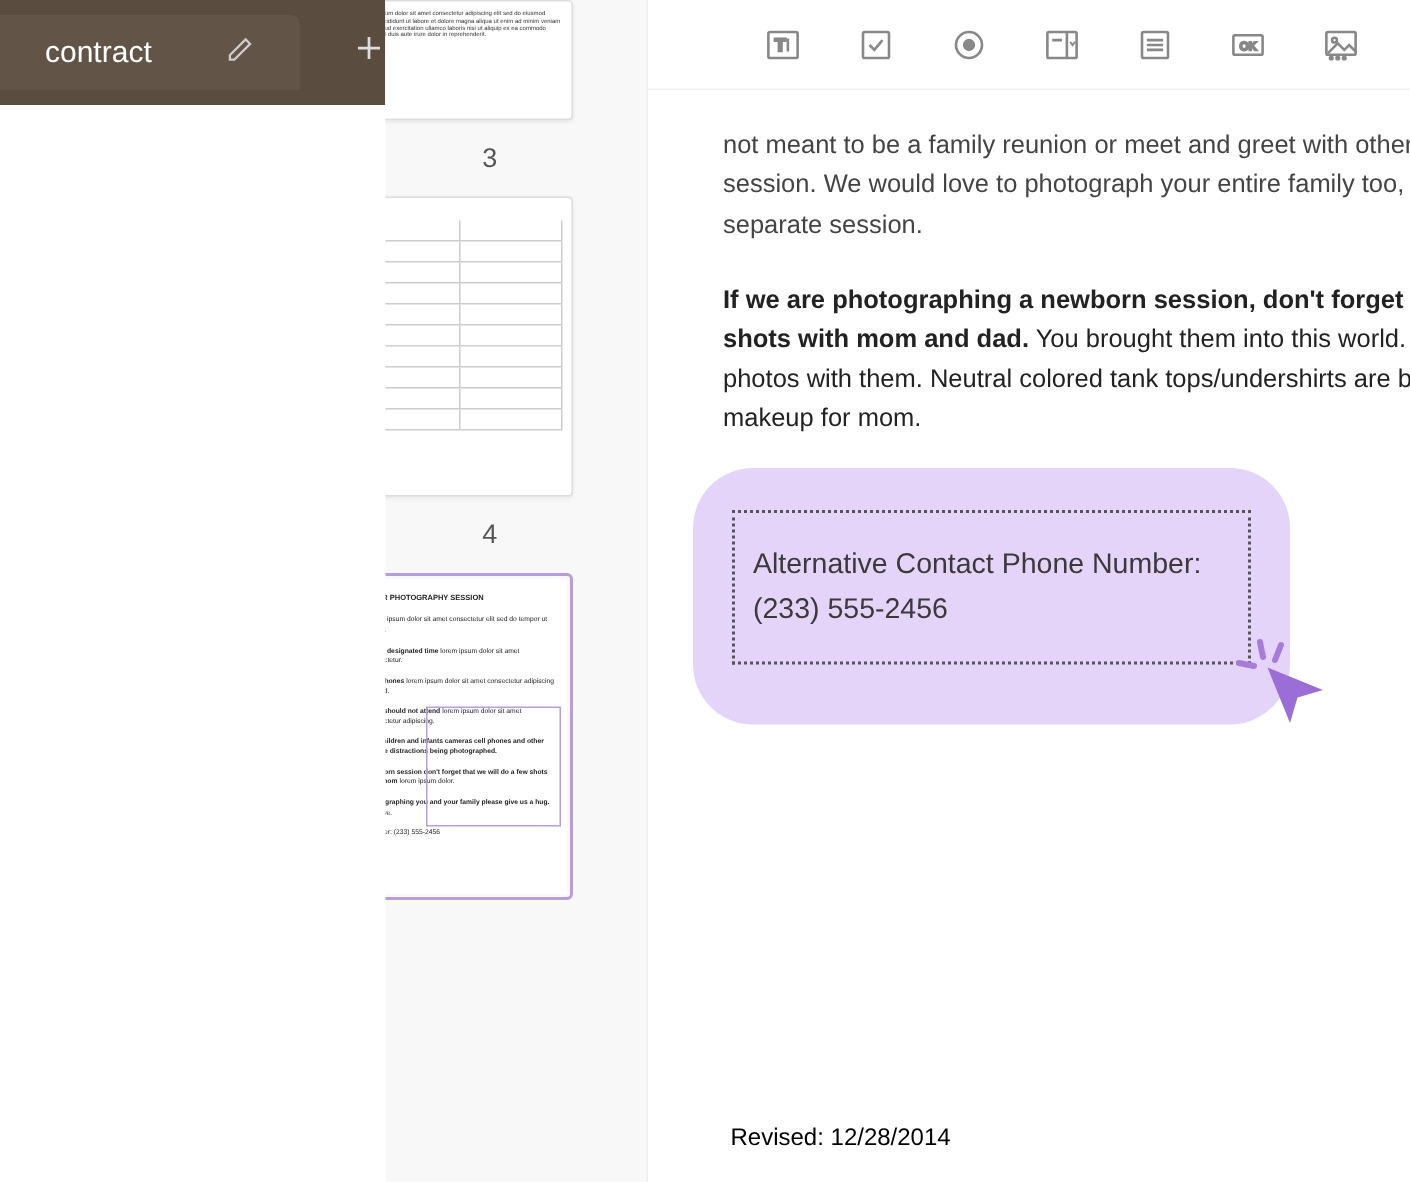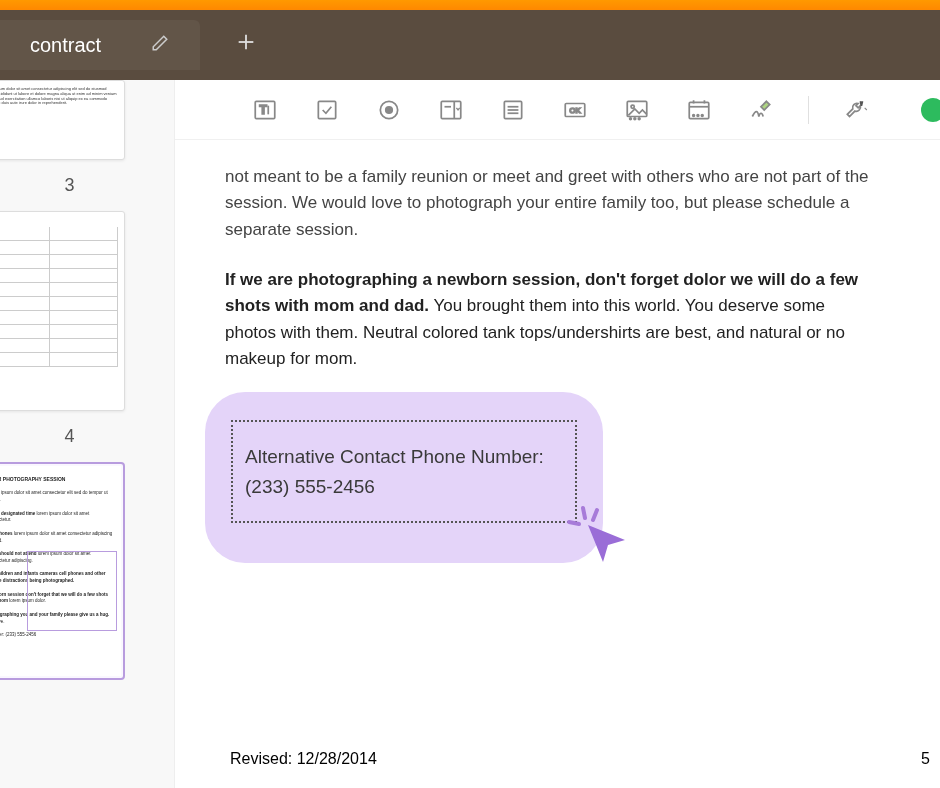--- a/index.html
+++ b/index.html
@@ -1,17 +1,17 @@
 <!DOCTYPE html>
 <html><head>
 <meta charset="utf-8">
 <style>
   * { box-sizing: border-box; margin: 0; padding: 0; }
   html, body { width: 940px; height: 788px; overflow: hidden; font-family: -apple-system, BlinkMacSystemFont, "Segoe UI", Arial, sans-serif; }
-  .window { width: 100%; height: 100%; display: flex; flex-direction: column; background: #fff; }
+  .window { width: 100%; height: 100%; display: flex; background: #fff; }
   .titlebar { height: 10px; background: linear-gradient(to bottom, #ff9900, #ff8800); }
   .tabbar { height: 70px; background: #5a4c3f; display: flex; align-items: center; padding-left: 0; }
   .doc-tab { height: 50px; background: rgba(255,255,255,0.05); display: flex; align-items: center; padding: 0 20px 0 30px; min-width: 200px; border-top-right-radius: 6px; }
   .doc-tab-label { color: #fff; font-size: 20px; }
   .pen-icon { margin-left: 50px; color: #ccc; }
   .plus-icon { margin-left: 35px; color: #ddd; font-size: 24px; }
   .body-area { flex: 1; display: flex; background: #fff; }
   .sidebar { width: 175px; background: #f8f8f8; border-right: 1px solid #eee; padding: 0 10px 10px 0; overflow: hidden; }
   .thumb { background: #fff; border: 1px solid #ddd; border-radius: 3px; margin-left: -25px; width: 150px; box-shadow: 0 1px 3px rgba(0,0,0,0.08); }
   .thumb-pg2 { height: 80px; margin-top: 0; padding: 6px; font-size: 4px; color: #333; line-height: 1.2; overflow: hidden; }

